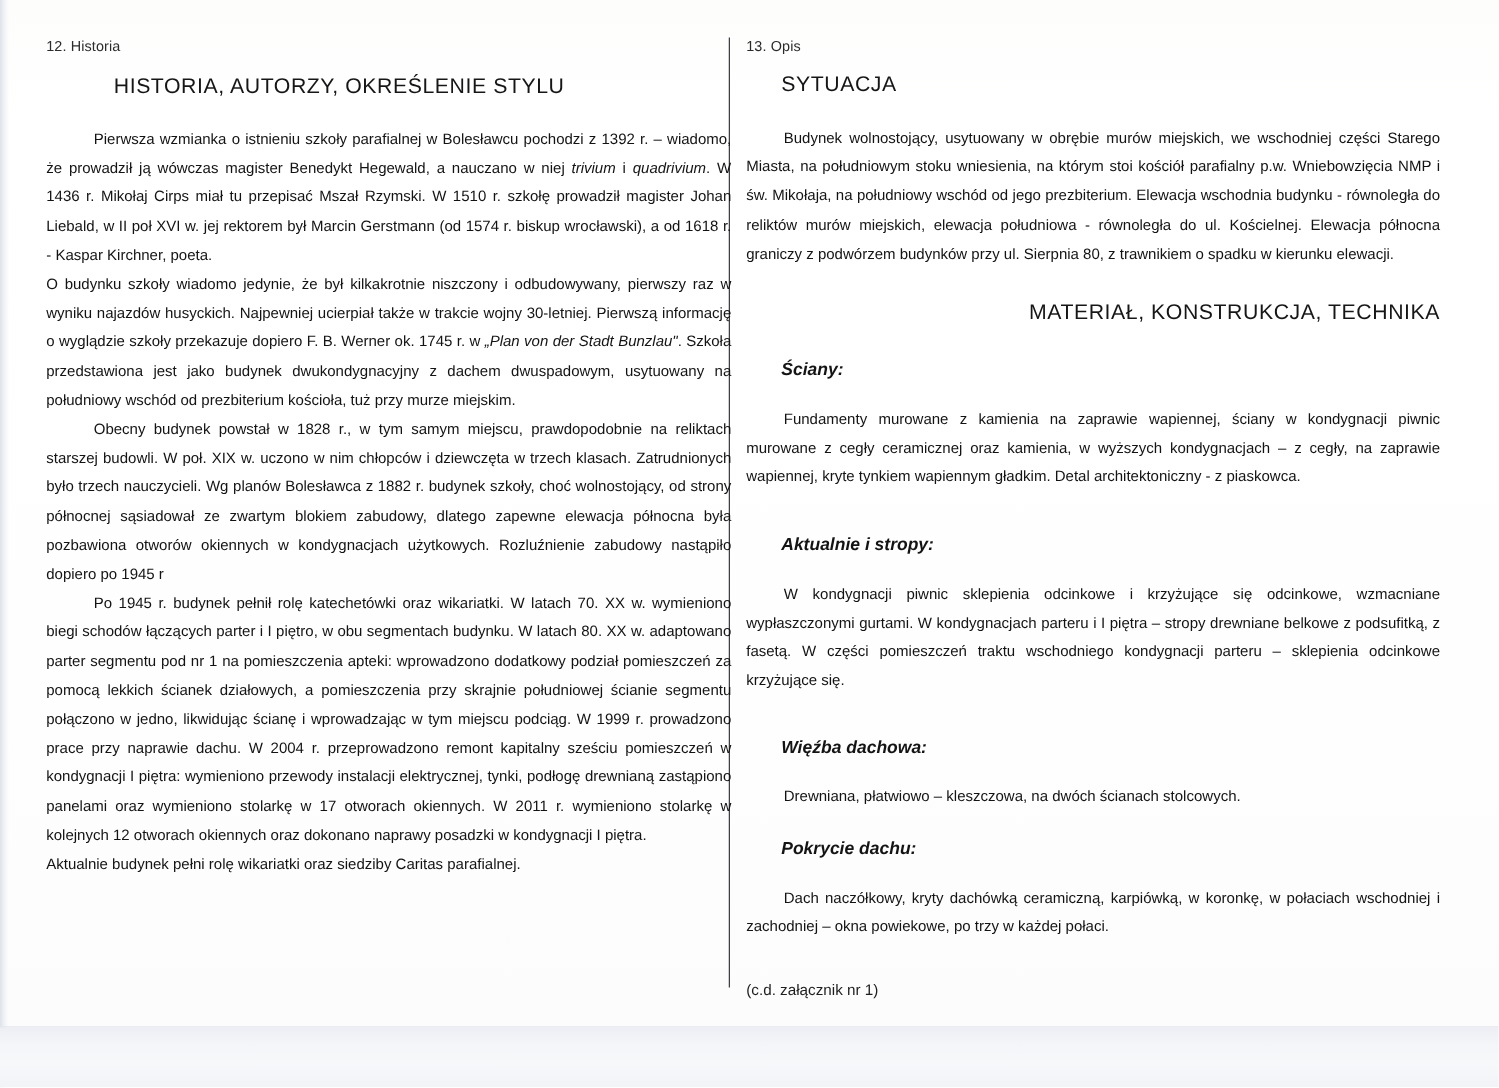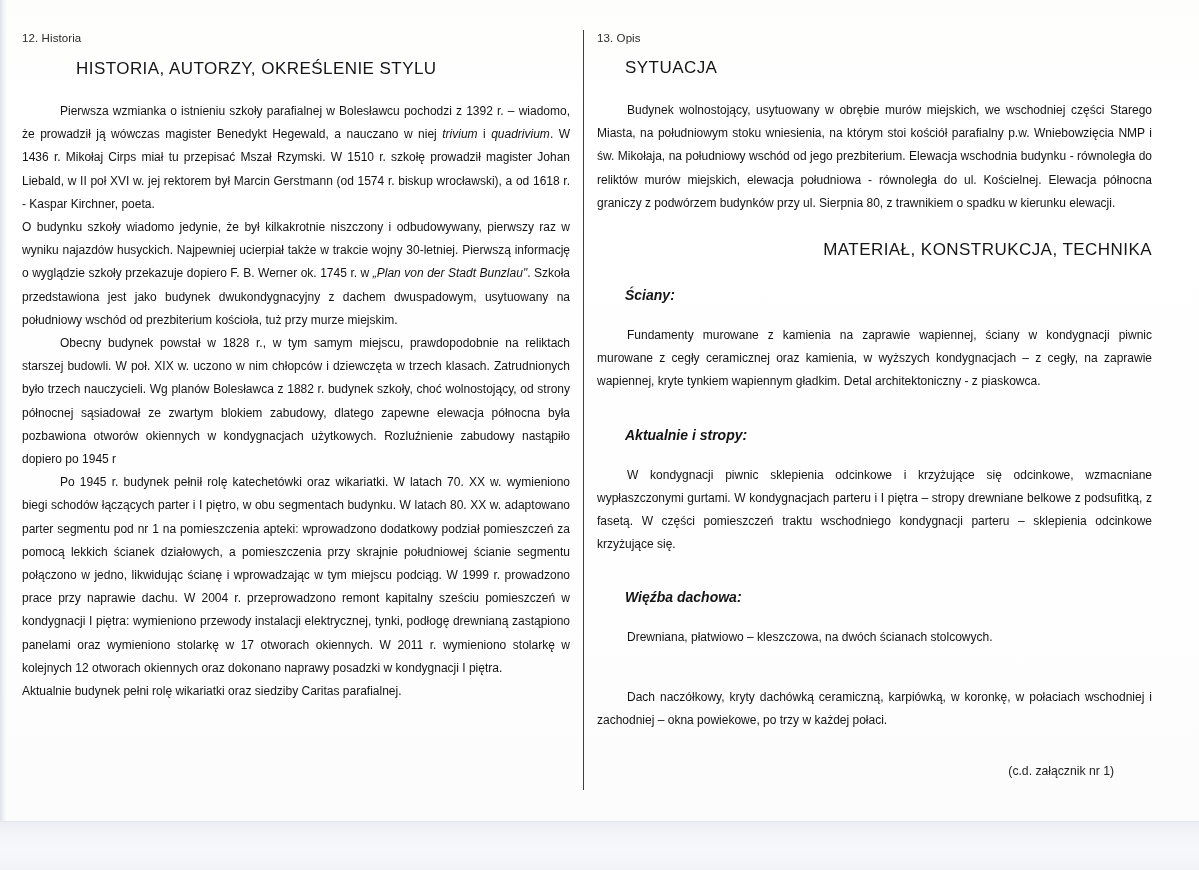--- a/index.html
+++ b/index.html
@@ -56,21 +56,21 @@
     height: 870px;
     background: linear-gradient(90deg, #dfe2ea 0%, #f0f1f5 45%, #fdfdfe 100%);
   }
 
   
   .col {
     position: absolute;
     top: 0;
     height: 822px;
   }
-  .col-left  { left: 22px;  width: 548px; }
+  .col-left  { left: 37px;  width: 548px; }
   .col-right { left: 597px; width: 555px; }
 
   
   .col-divider {
     position: absolute;
     left: 583px;
     top: 30px;
     width: 1px;
     height: 760px;
     background: #3d3f44;
@@ -119,21 +119,21 @@
   }
   p.indent { text-indent: 38px; }
   p.indent-r { text-indent: 30px; }
   .gap-m  { height: 18px; }
   .gap-l  { height: 24px; }
   .gap-xl { height: 31px; }
 
   .footnote {
     font-size: 12.2px;
     line-height: 16px;
-    text-align: right;
+    text-align: left;
     margin: 0;
     padding-right: 38px;
     color: #1e1e1e;
   }
 
   .it { font-style: italic; }
 
   
   .lead-gap-left  { height: 20px; }
   .lead-gap-right { height: 20px; }
@@ -197,20 +197,21 @@
     <p class="para indent-r">W kondygnacji piwnic sklepienia odcinkowe i krzyżujące się odcinkowe, wzmacniane wypłaszczonymi gurtami. W kondygnacjach parteru i I piętra – stropy drewniane belkowe z podsufitką, z fasetą. W części pomieszczeń traktu wschodniego kondygnacji parteru – sklepienia odcinkowe krzyżujące się.</p>
 
     <div class="gap-xl"></div>
 
     <div class="subheading">Więźba dachowa:</div>
     <div class="gap-m"></div>
     <p class="para indent-r">Drewniana, płatwiowo – kleszczowa, na dwóch ścianach stolcowych.</p>
 
     <div class="gap-m"></div>
 
+    <div class="subheading">Pokrycie dachu:</div>
     <div class="gap-m"></div>
     <p class="para indent-r">Dach naczółkowy, kryty dachówką ceramiczną, karpiówką, w koronkę, w połaciach wschodniej i zachodniej – okna powiekowe, po trzy w każdej połaci.</p>
 
     <div class="gap-xl"></div>
 
     <p class="footnote">(c.d. załącznik nr 1)</p>
 
   </div>
 
 </div>

